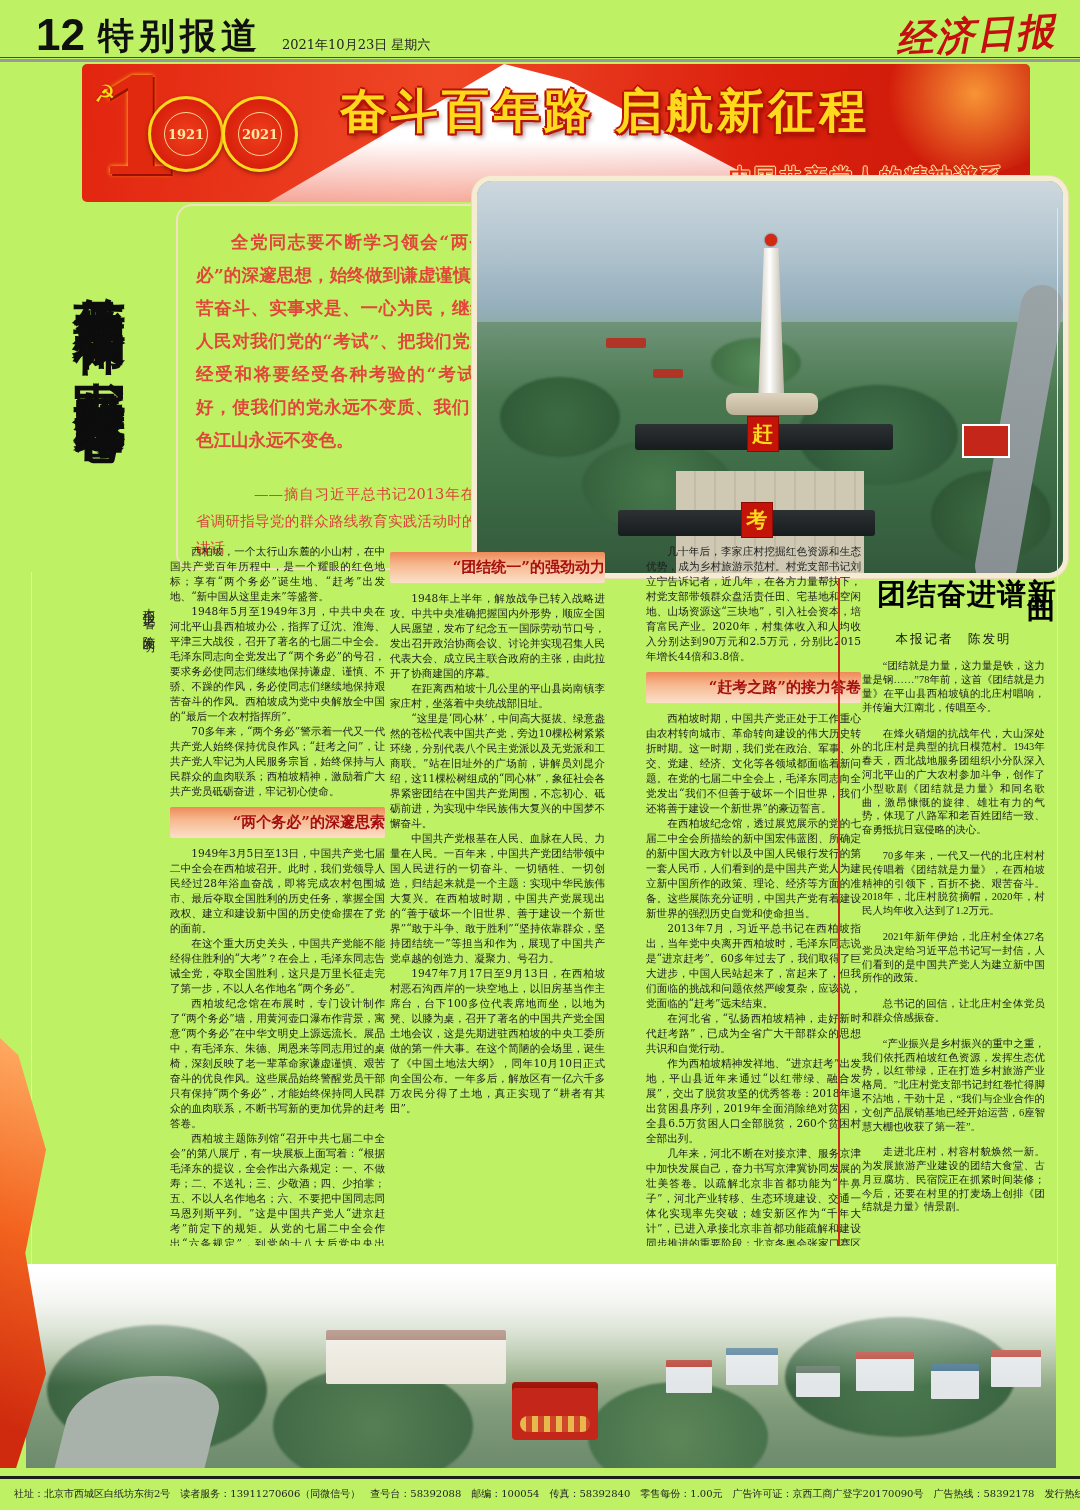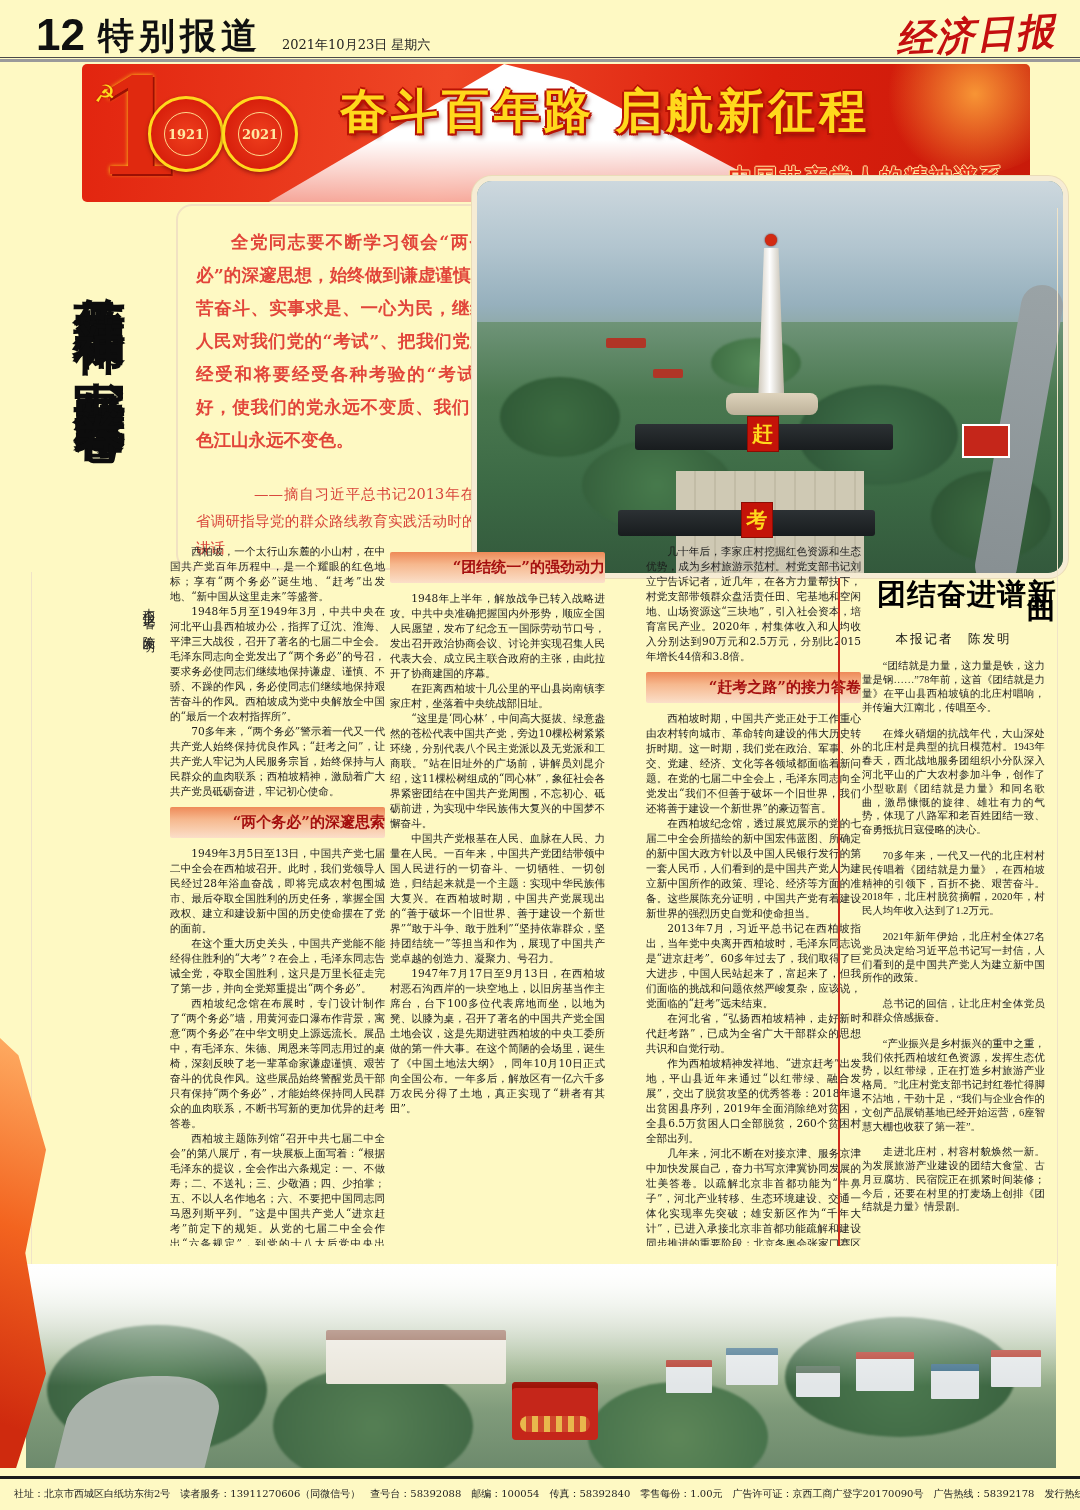--- a/index.html
+++ b/index.html
@@ -1,16 +1,16 @@
 <!DOCTYPE html>
 <html><head>
 <meta charset="utf-8">
 <style>
   html,body{margin:0;padding:0;background:#e9e9e9;}
-  .page{position:relative;width:1080px;height:1510px;background:#fef9c3;overflow:hidden;
+  .page{position:relative;width:1080px;height:1510px;background:#bef264;overflow:hidden;
         font-family:"DejaVu Serif","Liberation Serif",serif;}
   
   .masthead{position:absolute;left:30px;top:8px;right:18px;height:50px;}
   .pgnum{position:absolute;left:6px;top:2px;font:900 44px "Liberation Sans",sans-serif;color:#101010;}
   .section{position:absolute;left:68px;top:4px;font-weight:900;font-size:36px;letter-spacing:5px;color:#101010;}
   .mdate{position:absolute;left:252px;top:28px;font-size:13px;color:#222;}
   .paperlogo{position:absolute;right:6px;top:2px;font-size:38px;font-weight:900;font-style:italic;
              color:#c40f0f;transform:rotate(-3deg);letter-spacing:2px;}
   .rule1{position:absolute;left:0;top:57px;width:1080px;height:1px;background:#4a4a4a;}
   .rule2{position:absolute;left:0;top:59px;width:1080px;height:3px;background:#9a9a9a;}
@@ -187,21 +187,21 @@
 
   <div class="col c1">
     <div>
         <p>西柏坡，一个太行山东麓的小山村，在中国共产党百年历程中，是一个耀眼的红色地标；享有“两个务必”诞生地、“赶考”出发地、“新中国从这里走来”等盛誉。</p>
         <p>1948年5月至1949年3月，中共中央在河北平山县西柏坡办公，指挥了辽沈、淮海、平津三大战役，召开了著名的七届二中全会。毛泽东同志向全党发出了“两个务必”的号召，要求务必使同志们继续地保持谦虚、谨慎、不骄、不躁的作风，务必使同志们继续地保持艰苦奋斗的作风。西柏坡成为党中央解放全中国的“最后一个农村指挥所”。</p>
         <p>70多年来，“两个务必”警示着一代又一代共产党人始终保持优良作风；“赶考之问”，让共产党人牢记为人民服务宗旨，始终保持与人民群众的血肉联系；西柏坡精神，激励着广大共产党员砥砺奋进，牢记初心使命。</p>
       </div>
     <div class="subhead">“两个务必”的深邃思索</div>
     <div>
         <p>1949年3月5日至13日，中国共产党七届二中全会在西柏坡召开。此时，我们党领导人民经过28年浴血奋战，即将完成农村包围城市、最后夺取全国胜利的历史任务，掌握全国政权、建立和建设新中国的历史使命摆在了党的面前。</p>
-        <p>在这个重大历史关头，中国共产党能不能经得住胜利的“大考”？在会上，毛泽东同志告诫全党，夺取全国胜利，这只是万里长征走完了第一步，并向全党郑重提出“两个务必”。</p>
+        <p>在这个重大历史关头，中国共产党能不能经得住胜利的“大考”？在会上，毛泽东同志告诫全党，夺取全国胜利，这只是万里长征走完了第一步，不以人名作地名“两个务必”。</p>
         <p>西柏坡纪念馆在布展时，专门设计制作了“两个务必”墙，用黄河壶口瀑布作背景，寓意“两个务必”在中华文明史上源远流长。展品中，有毛泽东、朱德、周恩来等同志用过的桌椅，深刻反映了老一辈革命家谦虚谨慎、艰苦奋斗的优良作风。这些展品始终警醒党员干部只有保持“两个务必”，才能始终保持同人民群众的血肉联系，不断书写新的更加优异的赶考答卷。</p>
         <p>西柏坡主题陈列馆“召开中共七届二中全会”的第八展厅，有一块展板上面写着：“根据毛泽东的提议，全会作出六条规定：一、不做寿；二、不送礼；三、少敬酒；四、少拍掌；五、不以人名作地名；六、不要把中国同志同马恩列斯平列。”这是中国共产党人“进京赶考”前定下的规矩。从党的七届二中全会作出“六条规定”，到党的十八大后党中央出台“八项规定”，党始终把加强作风建设牢牢抓在手上。</p>
       </div>
   </div>
 
   <div class="col c2">
     <div id="col2-top">
       </div>
     <div class="subhead">“团结统一”的强劲动力</div>
     <div>

